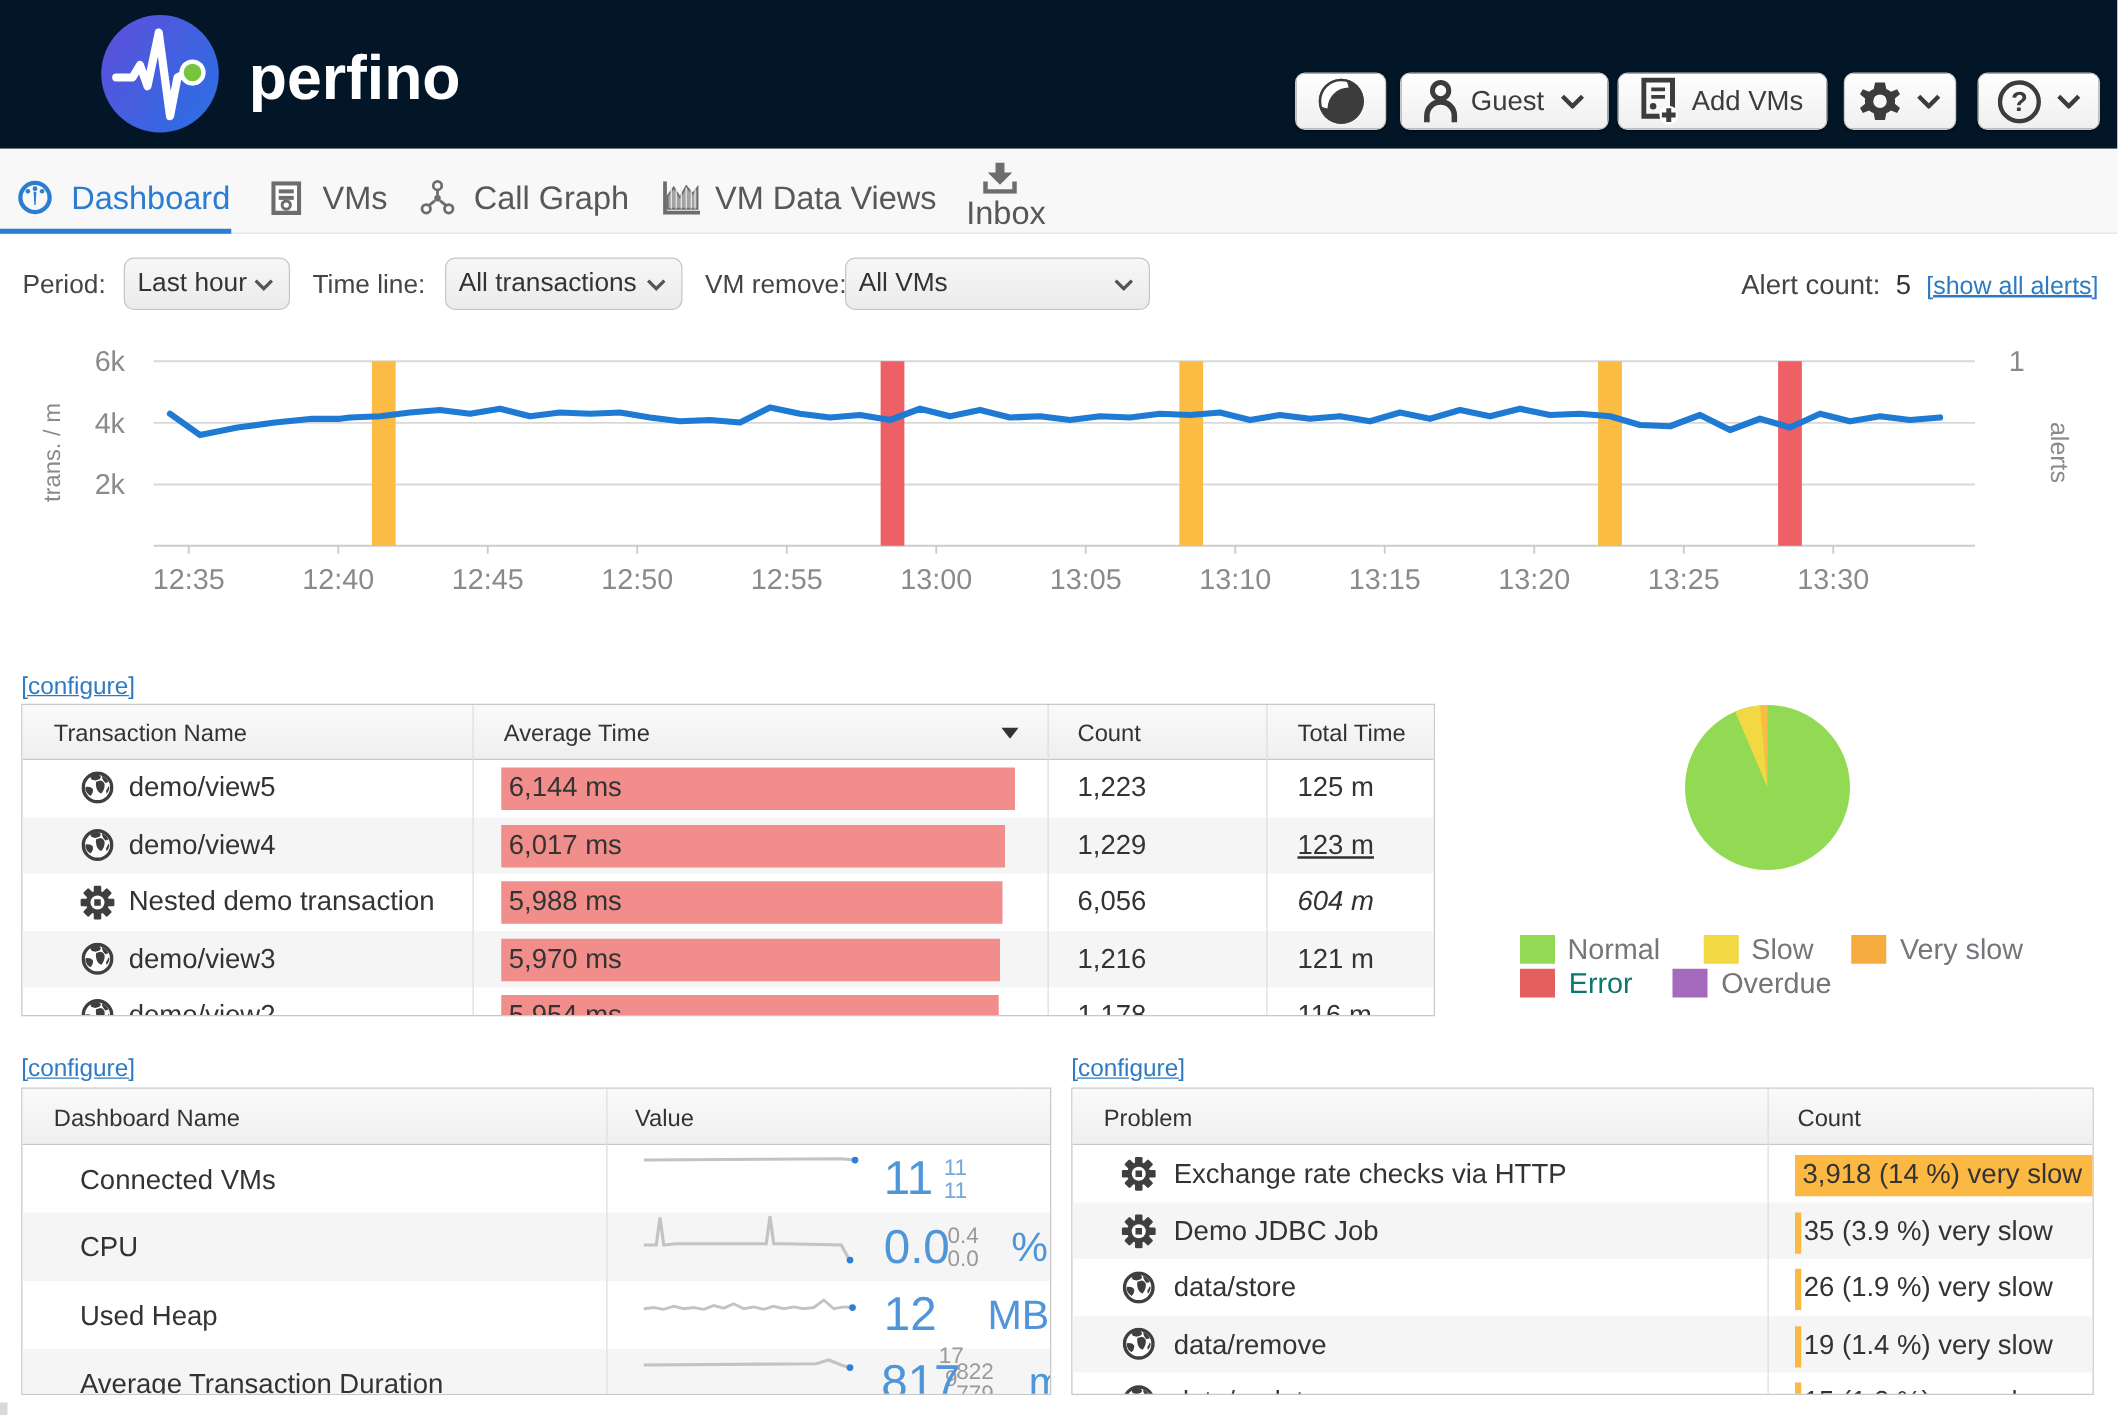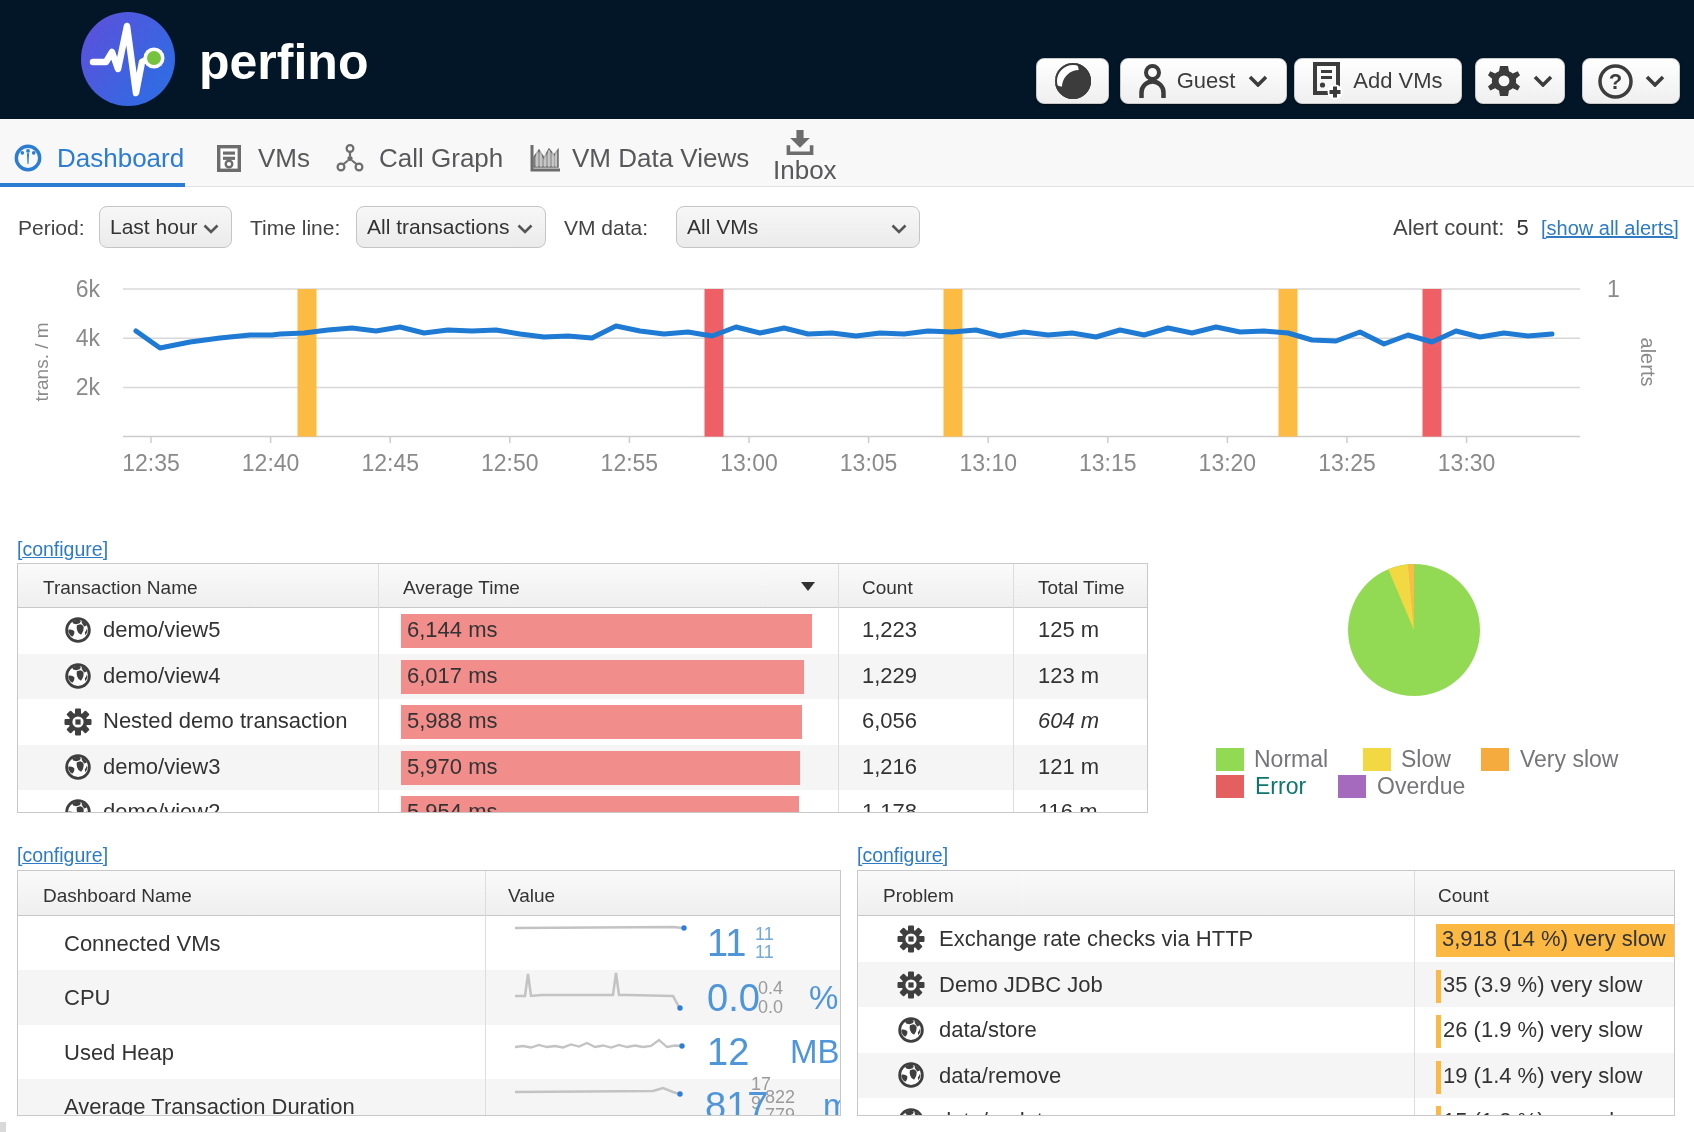--- a/index.html
+++ b/index.html
@@ -1,17 +1,17 @@
 <!DOCTYPE html>
 <html><head>
 <meta charset="utf-8">
 <style>
 * { margin:0; padding:0; box-sizing:border-box; }
 html,body { width:1694px; height:1132px; background:#fff; font-family:"Liberation Sans", sans-serif; overflow:hidden; }
-#page { position:relative; width:1694px; height:1132px; overflow:hidden; }
+#page { position:relative; width:1694px; height:1132px; overflow:hidden;text-align:center; }
 .abs { position:absolute; }
 
 #hdr { position:absolute; left:0; top:0; width:1694px; height:119px; background:#031627; }
 #logo { position:absolute; left:81px; top:12px; width:94px; height:94px; border-radius:50%; background:linear-gradient(125deg,#5a52db 10%,#3568e2 75%,#2e6fe2 100%); }
 #brand { position:absolute; left:199px; top:33px; color:#fff; font-size:50px; font-weight:bold; letter-spacing:0px; }
 .hbtn { position:absolute; top:58px; height:46px; background:linear-gradient(#ffffff,#efefef); border:1px solid #c9c9c9; border-radius:8px; box-shadow:0 1px 2px rgba(0,0,0,0.4); color:#3c3c3c; display:flex; align-items:center; justify-content:center; font-size:22px; white-space:nowrap; }
 
 #nav { position:absolute; left:0; top:119px; width:1694px; height:68px; background:#f8f8f8; border-bottom:1px solid #e2e2e2; }
 .tab { position:absolute; top:11px; height:56px; display:flex; align-items:center; font-size:26px; color:#58585a; }
 .tab.active { color:#2b7cd3; }
@@ -188,21 +188,21 @@
 </div>
 
 <div class="flabel" style="left:18px;">Period:</div>
 <div class="fsel" style="left:99px;width:133px;">Last hour<span class="chev"><svg width="16" height="10" viewBox="0 0 16 10">
           <polyline points="1.5,1.5 8,8 14.5,1.5" fill="none" stroke="#555" stroke-width="2.6"></polyline>
         </svg></span></div>
 <div class="flabel" style="left:250px;">Time line:</div>
 <div class="fsel" style="left:356px;width:190px;">All transactions<span class="chev"><svg width="16" height="10" viewBox="0 0 16 10">
           <polyline points="1.5,1.5 8,8 14.5,1.5" fill="none" stroke="#555" stroke-width="2.6"></polyline>
         </svg></span></div>
-<div class="flabel" style="left:564px;">VM data:</div>
+<div class="flabel" style="left:564px;">VM remove:</div>
 <div class="fsel" style="left:676px;width:244px;">All VMs<span class="chev"><svg width="16" height="10" viewBox="0 0 16 10">
           <polyline points="1.5,1.5 8,8 14.5,1.5" fill="none" stroke="#555" stroke-width="2.6"></polyline>
         </svg></span></div>
 <div class="flabel" style="left:1393px;top:215px;font-size:22px;">Alert count:&nbsp; <span style="color:#333;">5</span>&nbsp; <a class="lnk" style="font-size:20px;" href="#">[show all alerts]</a></div>
 
 <svg class="abs" style="left:0;top:270px;" width="1694" height="215" viewBox="0 0 1694 215">
 
   <line x1="123" y1="19" x2="1580" y2="19" stroke="#d8d8d8" stroke-width="1.5"></line>
   <line x1="123" y1="68.3" x2="1580" y2="68.3" stroke="#d8d8d8" stroke-width="1.5"></line>
   <line x1="123" y1="117.6" x2="1580" y2="117.6" stroke="#d8d8d8" stroke-width="1.5"></line>
@@ -284,21 +284,21 @@
   <div class="celltext" style="left:844px;top:53px;">1,223</div>
   <div class="celltext" style="left:1020px;top:53px;">125 m</div>
 
   <svg class="icon globe" style="left:47px;top:99px;" width="26" height="26" viewBox="0 0 26 26">
         <use href="#globe"></use>
       </svg>
   <div class="celltext" style="left:85px;top:99px;">demo/view4</div>
   <div class="abs" style="left:383px;top:96px;width:403px;height:34px;background:#f18e8b;"></div>
   <div class="celltext" style="left:389px;top:99px;">6,017 ms</div>
   <div class="celltext" style="left:844px;top:99px;">1,229</div>
-  <div class="celltext" style="left:1020px;top:99px;">123 m</div>
+  <div class="celltext" style="left:1020px;top:99px;text-decoration:underline;">123 m</div>
 
   <svg class="icon gear" style="left:46px;top:144px;" width="28" height="28" viewBox="0 0 28 28">
         <use href="#gearicon"></use>
       </svg>
   <div class="celltext" style="left:85px;top:144px;">Nested demo transaction</div>
   <div class="abs" style="left:383px;top:141px;width:401px;height:34px;background:#f18e8b;"></div>
   <div class="celltext" style="left:389px;top:144px;">5,988 ms</div>
   <div class="celltext" style="left:844px;top:144px;">6,056</div>
   <div class="celltext" style="left:1020px;top:144px;font-style:italic;">604 m</div>
 

